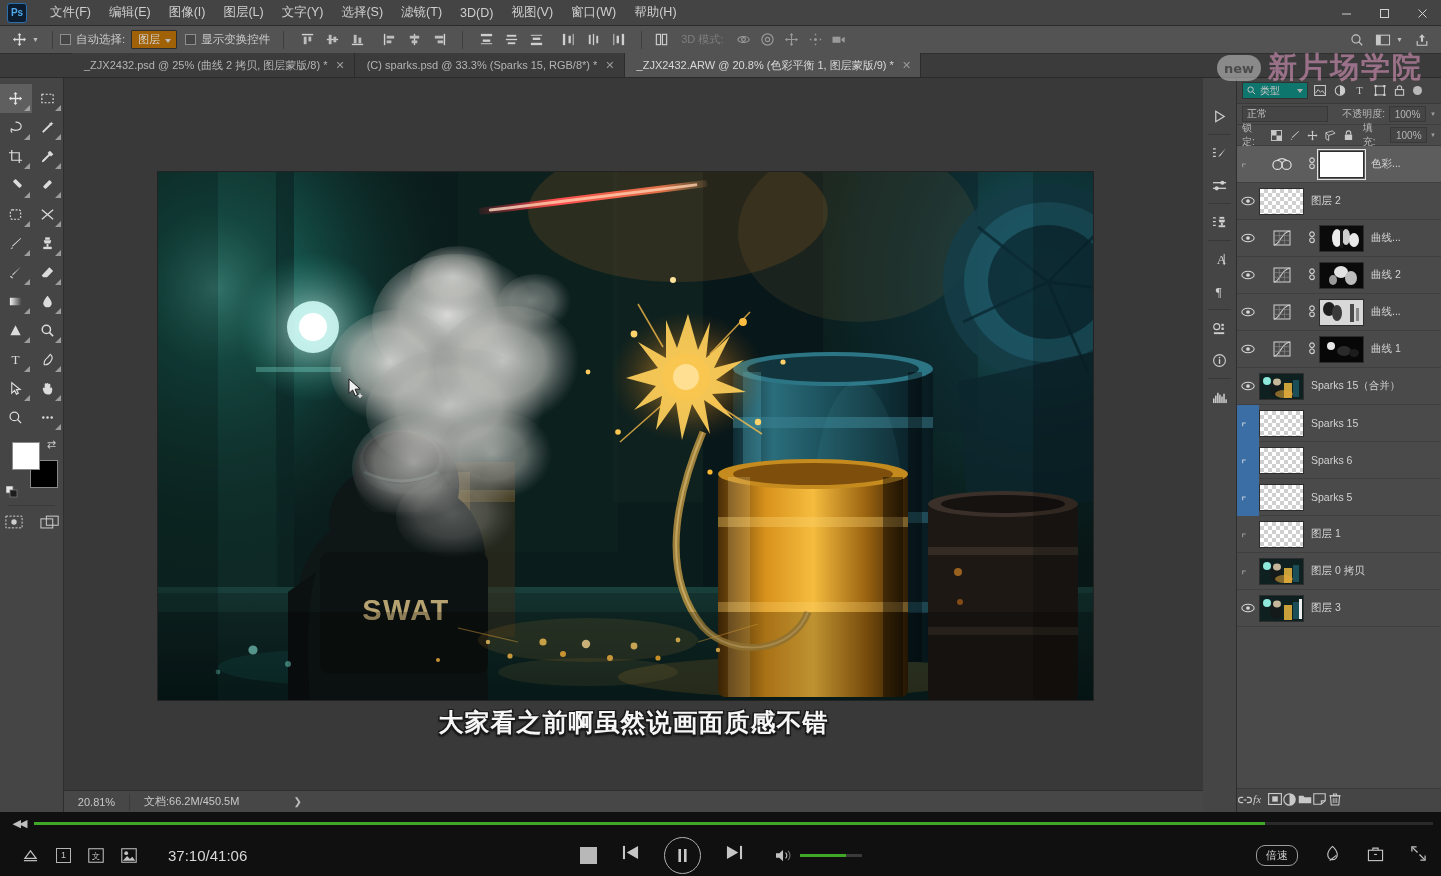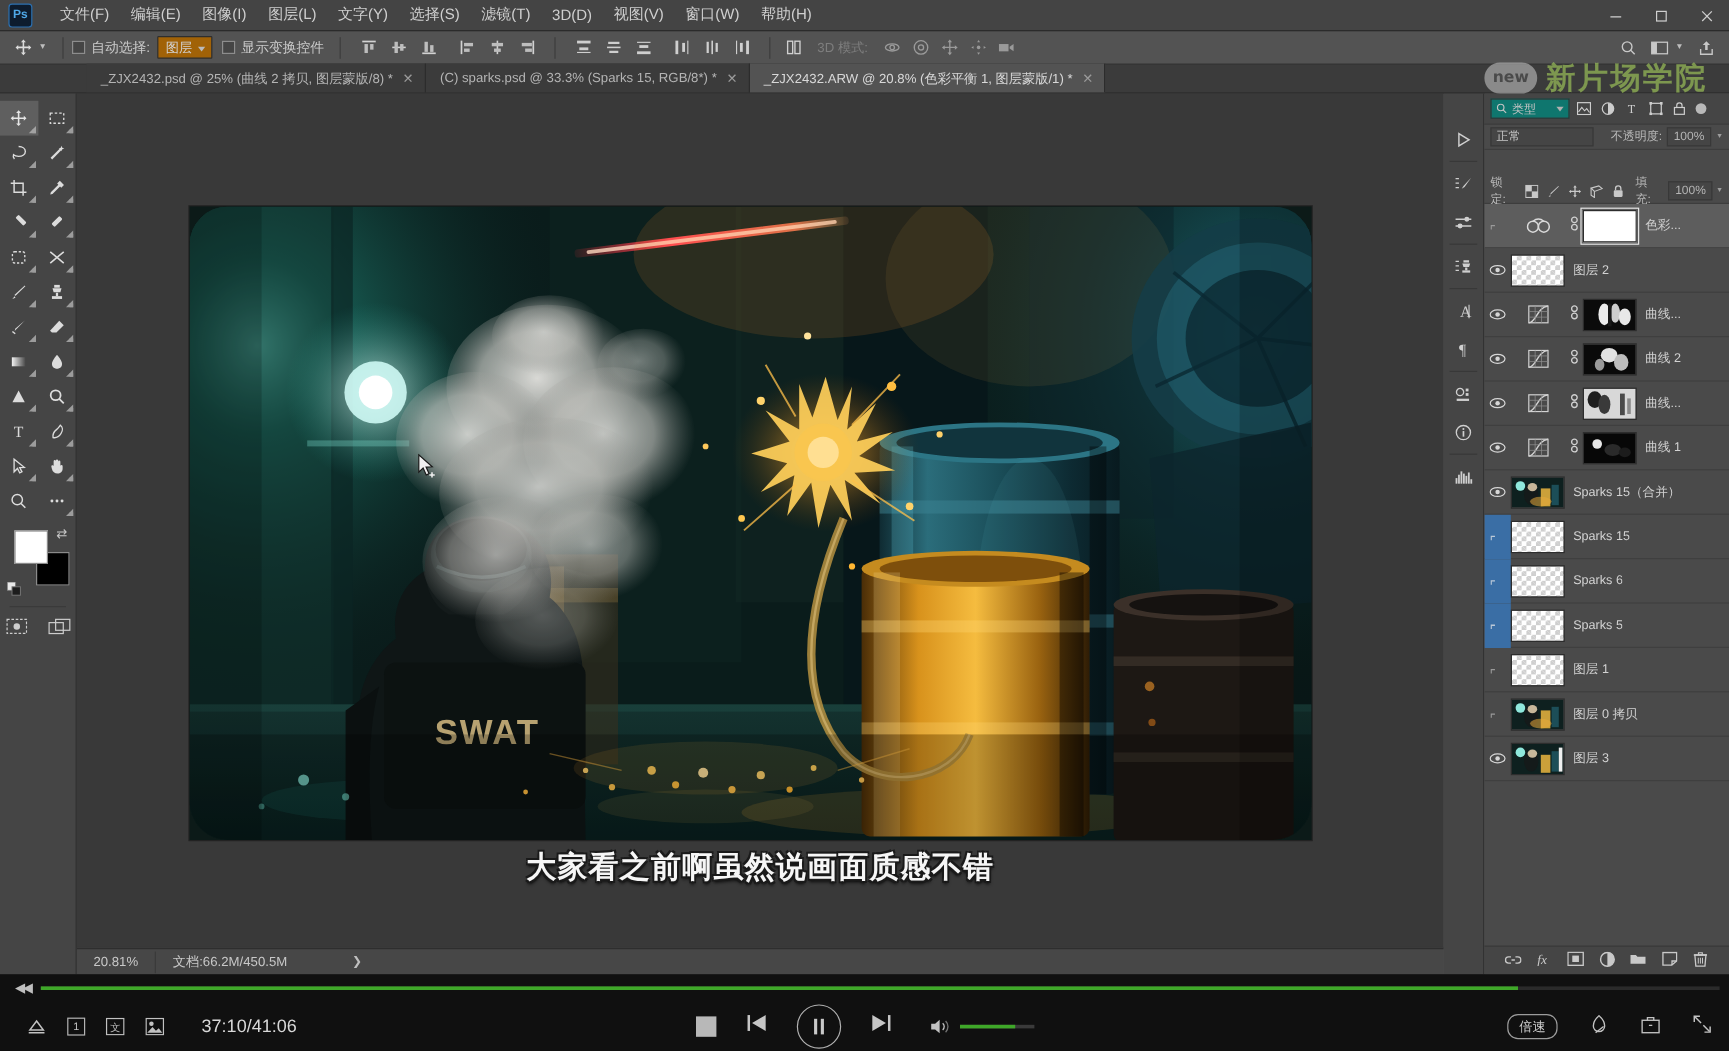--- a/index.html
+++ b/index.html
@@ -100,21 +100,21 @@
   
   .canvasarea {
     position:absolute; left:64px; top:78px; right:238px; bottom:22px;
     background:#393939; overflow:hidden;
   }
   .artboard {
     position:absolute; left:94px; top:94px; width:935px; height:528px;
     box-shadow:0 0 0 1px #222;
     background:#0c1a18;
   }
-  .ab-canvas { position:absolute; inset:0; overflow:hidden;border-radius:32px; }
+  .ab-canvas { position:absolute; inset:0; overflow:hidden; }
   .ps-cursor { position:absolute; left:190px; top:206px; color:#dcdcdc; font-size:15px; }
 
   .subtitle {
     position:absolute; left:0; right:0; top:628px; text-align:center;
     color:#f6f6f6; font-size:25px; letter-spacing:1px; font-weight:bold;
     text-shadow:-1.5px -1.5px 0 #1a1a1a, 1.5px -1.5px 0 #1a1a1a, -1.5px 1.5px 0 #1a1a1a,
                 1.5px 1.5px 0 #1a1a1a, 0 2px 3px #000;
     font-family:"DejaVu Sans", sans-serif;
   }
 
@@ -163,21 +163,20 @@
   .bl-mode { background:#454545; border:1px solid #383838; color:#c6c6c6; font-size:10px;
              height:16px; width:86px; display:flex; padding-left:4px; position:relative; }
   .bl-lbl { font-size:10px; color:#b9b9b9; margin-left:auto; }
   .bl-val { background:#454545; border:1px solid #383838; color:#b5b5b5; font-size:10px;
             height:16px; width:37px; display:flex; align-items:center; justify-content:center;text-align:right; }
   .bl-car { font-size:6px; color:#9d9d9d; }
 
   .lp-lock {
     height:21px; display:flex; align-items:center; padding:0 5px; gap:3px;
     border-bottom:1px solid #3d3d3d;
-    margin-top:24px;
   }
   .lk-lbl { font-size:10px; color:#b9b9b9; margin-right:2px; }
   .lk-ic { width:15px; height:16px; display:flex; align-items:center; justify-content:center;
            color:#c9c9c9; font-size:10px; }
 
   .lp-list { flex:1; overflow:hidden; background:#4a4a4a; }
   .lrow {
     height:37px; display:flex; align-items:center; border-bottom:1px solid #3f3f3f;
     position:relative; padding-left:0;
   }
@@ -194,35 +193,35 @@
     background-size:8px 8px; background-position:0 0, 4px 4px;
   }
   .l-adj { width:45px; height:27px; display:flex; align-items:center; justify-content:center;
            color:#d5d5d5; font-size:14px; flex:none; }
   .l-link { width:15px; text-align:center; color:#c8c8c8; font-size:10px; flex:none; }
   .l-mask { width:45px; height:27px; border:1px solid #2d2d2d; flex:none; }
   .l-name { font-size:10.5px; color:#d2d2d2; margin-left:7px; white-space:nowrap; overflow:hidden; }
 
   .lp-foot {
     height:24px; background:#454545; border-top:1px solid #3a3a3a;
-    display:flex; align-items:center; justify-content:center; gap:11px;
+    display:flex; align-items:center; gap:0;
   }
   .lf-ic { color:#c9c9c9; font-size:12px; width:15px; text-align:center; }
 
   
   .watermark {
     position:absolute; right:18px; top:48px; display:flex; align-items:center; gap:7px;
     opacity:.5; pointer-events:none; z-index:40;
   }
   .wm-badge {
     width:44px; height:26px; border-radius:13px; background:#d8d8d8; color:#5a5a5a;
     font-size:13px; display:flex; align-items:center; justify-content:center;
     font-family:"DejaVu Sans", sans-serif; font-weight:bold;
   }
-  .wm-text { color:#bef264; font-size:25px; font-weight:bold; letter-spacing:2px;
+  .wm-text { color:#f9a8d4; font-size:29px; font-weight:bold; letter-spacing:2px;
              font-family:Liberation Mono, monospace; }
 
   
   #player {
     position:absolute; left:0; top:812px; width:1441px; height:64px;
     background:#101010; color:#c8c8c8;
   }
   .pl-seekrow { height:22px; display:flex; align-items:center; padding:0 8px; }
   .pl-rew { color:#bfbfbf; font-size:11px; width:22px; text-align:center; letter-spacing:-2px;}
   .pl-track { flex:1; height:3px; background:#2a2a2a; margin-left:4px; position:relative; }
@@ -464,21 +463,21 @@
     <div class="tabsbar">
       <div class="doctab">
         <span>_ZJX2432.psd @ 25% (曲线 2 拷贝, 图层蒙版/8) *</span>
         <span class="tab-x">✕</span>
       </div>
       <div class="doctab">
         <span>(C) sparks.psd @ 33.3% (Sparks 15, RGB/8*) *</span>
         <span class="tab-x">✕</span>
       </div>
       <div class="doctab active">
-        <span>_ZJX2432.ARW @ 20.8% (色彩平衡 1, 图层蒙版/1) *</span>
+        <span>_ZJX2432.ARW @ 20.8% (色彩平衡 1, 图层蒙版/9) *</span>
         <span class="tab-x">✕</span>
       </div>
     </div>
 
     <div class="toolbar">
       <div class="tool-row">
         <div class="tool sel">
             <svg width="15" height="15" viewBox="0 0 16 16">
               <path d="M8 1 L10.2 3.4 H8.7 V7.3 H12.6 V5.8 L15 8 L12.6 10.2 V8.7 H8.7 V12.6 H10.2 L8 15 L5.8 12.6 H7.3 V8.7 H3.4 V10.2 L1 8 L3.4 5.8 V7.3 H7.3 V3.4 H5.8 Z" fill="#e6e6e6"></path>
             </svg>

